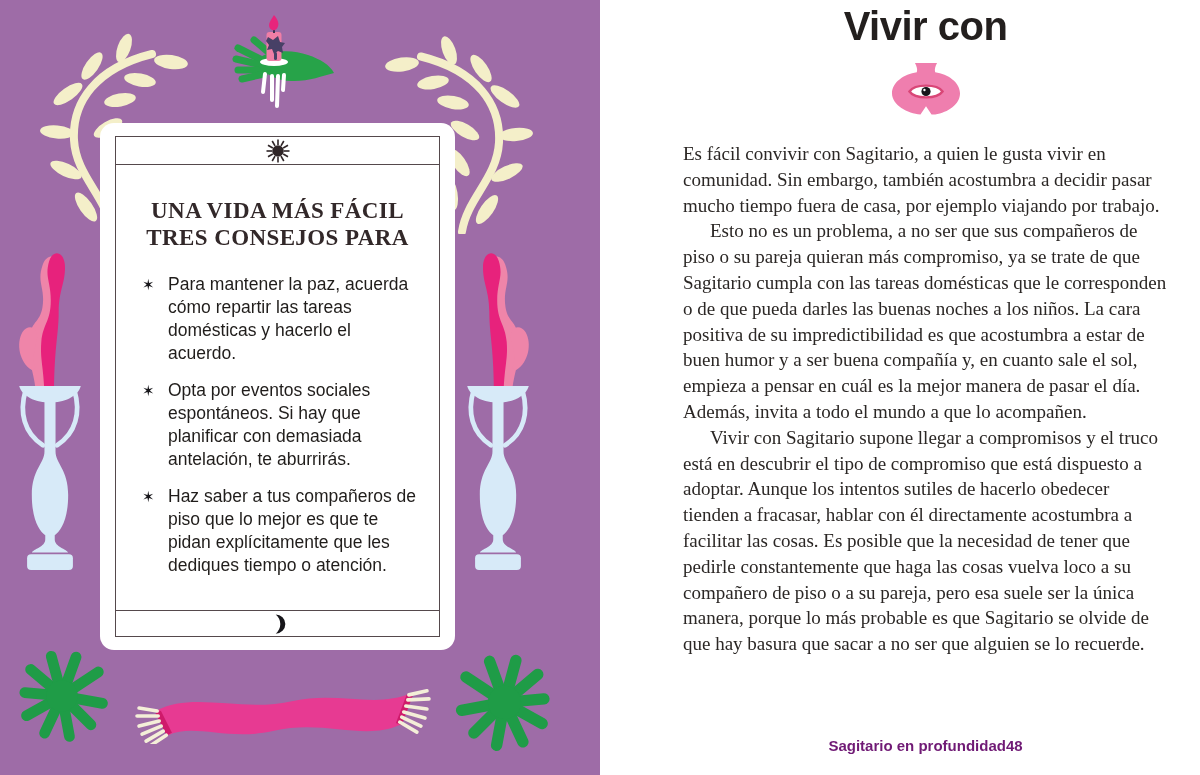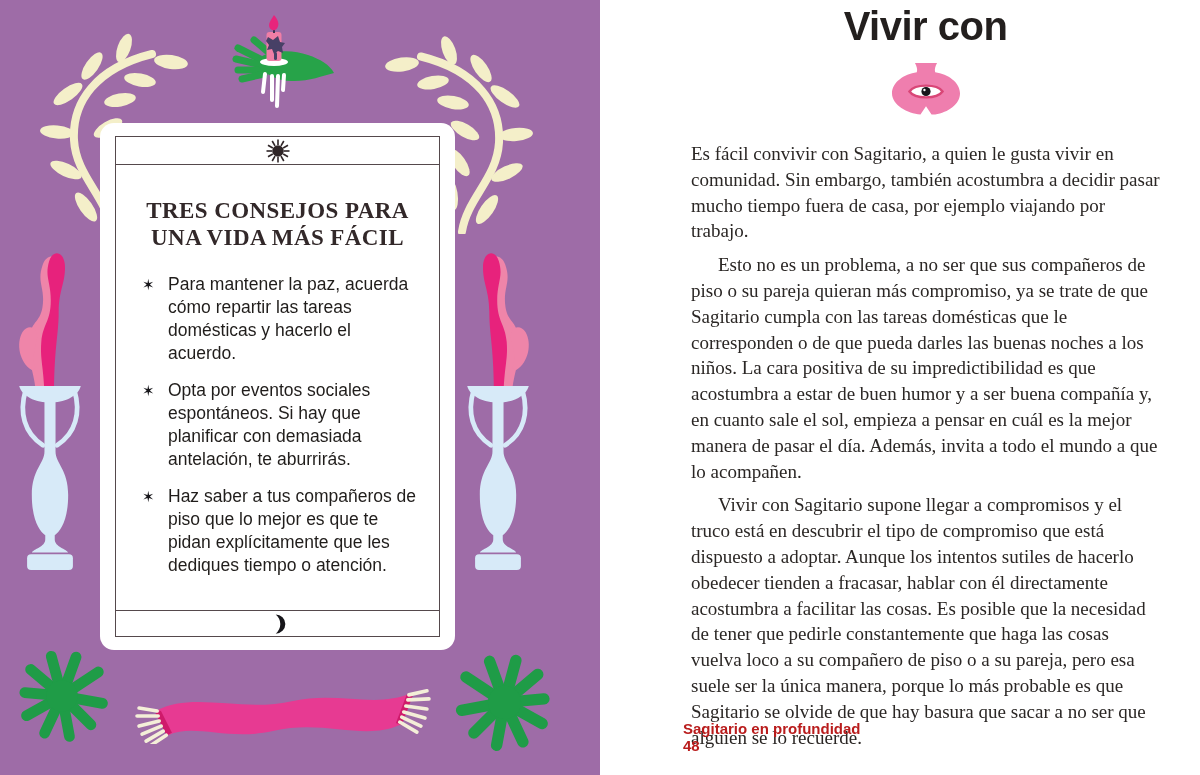--- a/index.html
+++ b/index.html
@@ -25,24 +25,24 @@
   .tip{display:flex;gap:11px;font-size:17.5px;line-height:23px;color:#201d1b;}
   .tip-star{flex:0 0 15px;font-size:15px;line-height:23px;color:#17161a;}
 
   
   .col{position:absolute;left:83px;top:0;width:485px;height:775px;}
   .chapter-title{margin-top:5px;text-align:center;font-weight:700;font-size:40px;
         line-height:42px;letter-spacing:-.5px;color:#231f1e;}
   .emblem-row{display:flex;justify-content:center;margin-top:16px;}
   .body-text{margin-top:21px;font-family:"Liberation Serif",serif;font-size:19px;
         line-height:25.8px;color:#2b2725;}
-  .body-text p{margin:8px;}
+  .body-text p{margin:0;}
   .body-text p.indent{text-indent:27px;}
   .page-footer{position:absolute;left:83px;width:485px;bottom:21px;display:flex;
-        justify-content:flex-start;font-weight:700;font-size:15px;color:#b91c1c;flex-direction:column;}
+        justify-content:center;font-weight:700;font-size:15px;color:#701a75;}
 </style>
 </head>
 <body>
 
 <div class="spread">
 
   <div class="page-left">
 
     <svg class="illus" style="left:26px;top:24px" width="165" height="205" viewBox="0 0 165 205">
       <g fill="#f4efc9">
@@ -201,22 +201,22 @@
                 <line x1="7.8" y1="10" x2="3" y2="7.2"></line>
               <line x1="10" y1="7.8" x2="7.2" y2="3"></line>
                 <line x1="13" y1="7" x2="13" y2="1.5"></line>
               <line x1="16" y1="7.8" x2="18.8" y2="3"></line>
                 <line x1="18.2" y1="10" x2="23" y2="7.2"></line>
             </g>
           </svg>
         </div>
 
         <div class="card-title">
+          <div>UNA VIDA MÁS FÁCIL</div>
           <div>TRES CONSEJOS PARA</div>
-          <div>UNA VIDA MÁS FÁCIL</div>
         </div>
 
         <div class="tips">
           <div class="tip">
             <span class="tip-star">✶</span>
             <span>Para mantener la paz, acuerda cómo repartir las tareas domésticas y hacerlo el acuerdo.</span>
           </div>
           <div class="tip">
             <span class="tip-star">✶</span>
             <span>Opta por eventos sociales espontáneos. Si hay que planificar con demasiada antelación, te aburrirás.</span>

